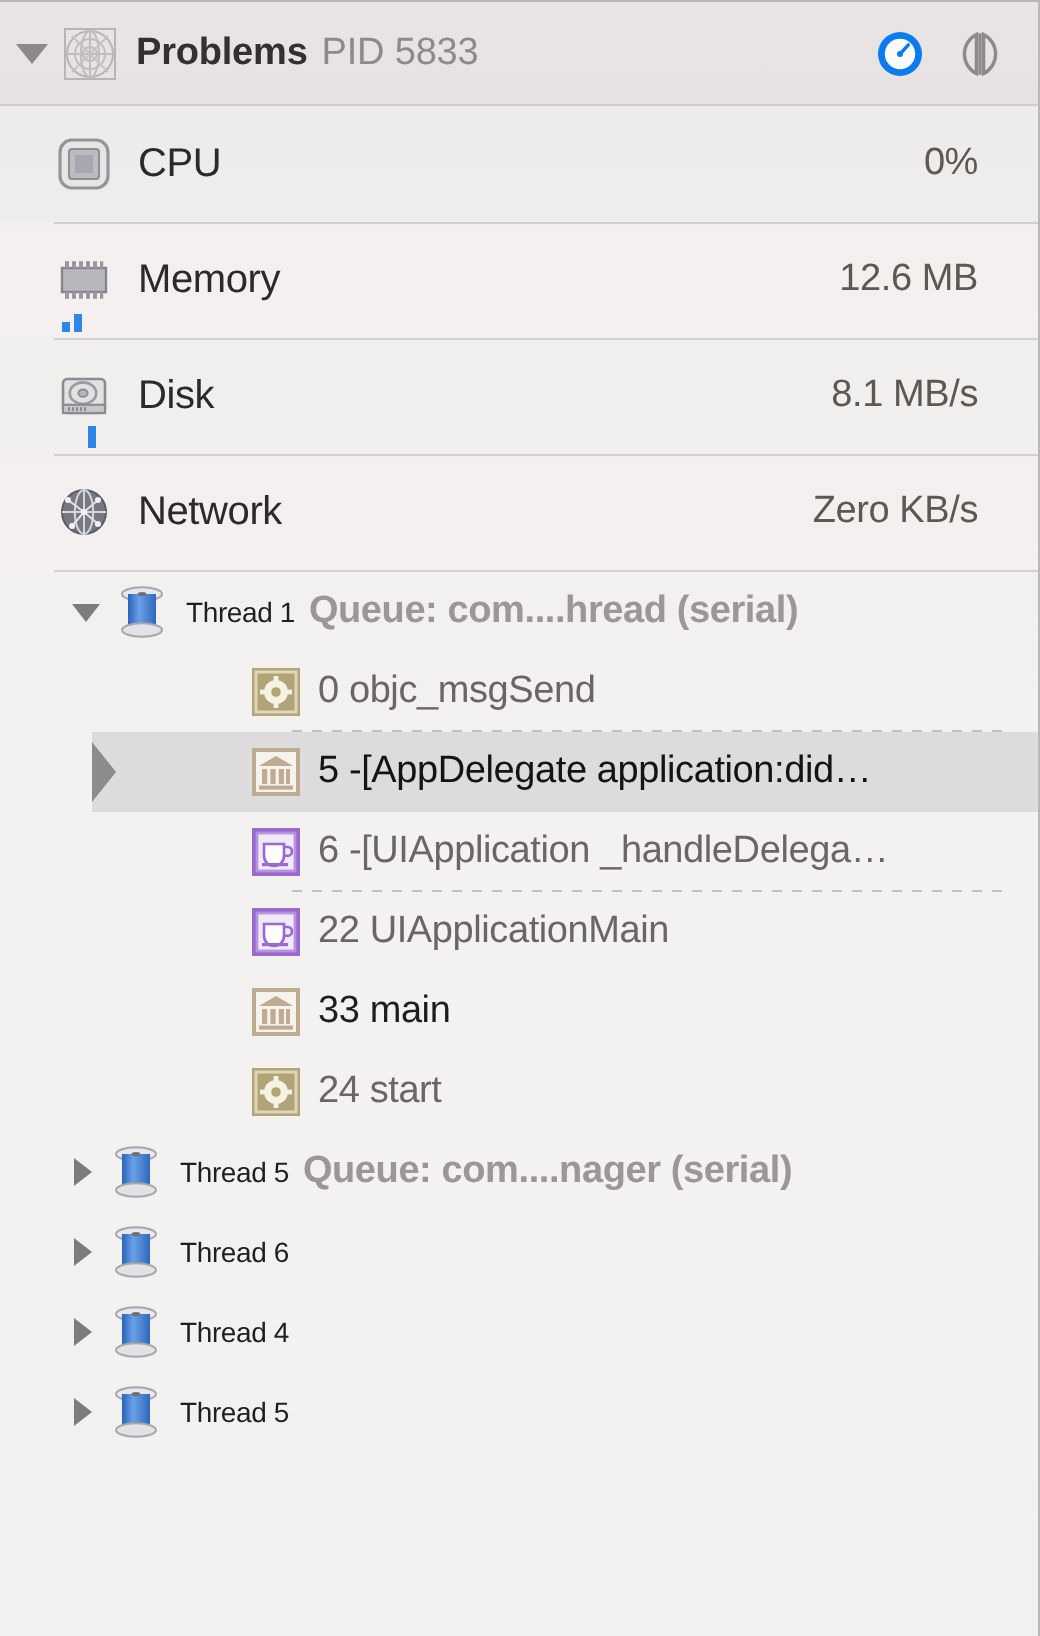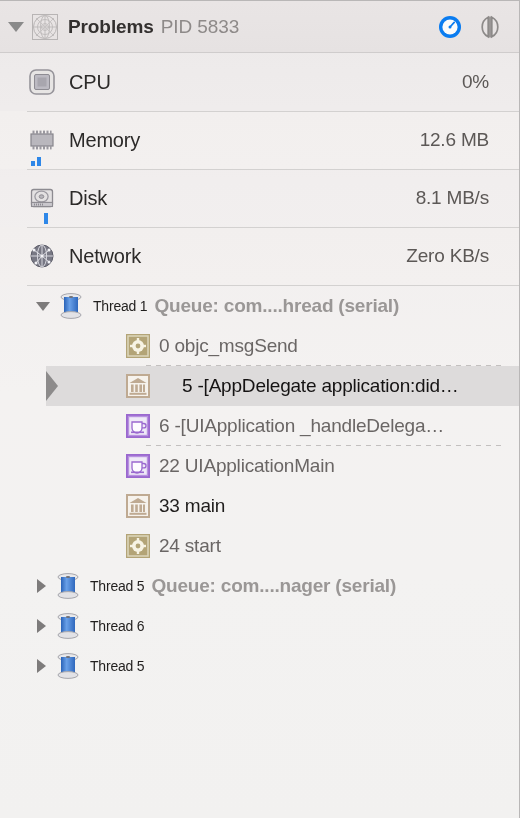--- a/index.html
+++ b/index.html
@@ -52,21 +52,21 @@
   .spark{position:absolute;left:31px;bottom:3px;display:flex;align-items:flex-end;gap:2px;height:12px;}
   .spark i{display:block;width:4px;background:#2e87e8;}
 
   
   .row{
     position:relative;height:40px;display:flex;align-items:center;
     padding-right:12px;
   }
   .row.thread{padding-left:36px;}
   .row.frame{padding-left:80px;margin-left:46px;}
-  .row.sel{background:#dddbdb;gap:23px;}
+  .row.sel{background:#dddbdb;}
   .dash{position:absolute;left:100px;right:14px;bottom:0;height:1px;
         background-image:linear-gradient(90deg,#c3c0bf 0 5px,transparent 5px 10px);
         background-size:10px 1px;background-repeat:repeat-x;}
   .r-tri{
     width:0;height:0;flex:0 0 auto;margin-right:8px;
     border-left:7px solid transparent;border-right:7px solid transparent;
     border-top:9px solid #7d7b7b;
   }
   .r-tri.closed{
     border-top:7px solid transparent;border-bottom:7px solid transparent;
@@ -366,29 +366,42 @@
             <ellipse cx="13" cy="5" rx="10" ry="3.4" fill="#e8e8ea" stroke="#a6a6ac" stroke-width="1"></ellipse>
             <rect x="6" y="5" width="14" height="17" fill="url(#sg1)"></rect>
             <ellipse cx="13" cy="23" rx="10" ry="3.4" fill="#e2e2e6" stroke="#a6a6ac" stroke-width="1"></ellipse>
             <ellipse cx="13" cy="5" rx="2.2" ry="1" fill="#6f6f76"></ellipse>
           </svg>
       </span>
       <span class="t-name">Thread 6</span>
       <span class="t-queue"></span>
     </div>
 
-
     <div class="row thread">
       <div class="r-tri closed"></div>
       <span class="spool">
         <svg viewBox="0 0 26 28" width="26" height="28">
             <ellipse cx="13" cy="5" rx="10" ry="3.4" fill="#e8e8ea" stroke="#a6a6ac" stroke-width="1"></ellipse>
             <rect x="6" y="5" width="14" height="17" fill="url(#sg1)"></rect>
             <ellipse cx="13" cy="23" rx="10" ry="3.4" fill="#e2e2e6" stroke="#a6a6ac" stroke-width="1"></ellipse>
             <ellipse cx="13" cy="5" rx="2.2" ry="1" fill="#6f6f76"></ellipse>
           </svg>
       </span>
+      <span class="t-name">Thread 4</span>
+      <span class="t-queue"></span>
+    </div>
+
+    <div class="row thread">
+      <div class="r-tri closed"></div>
+      <span class="spool">
+        <svg viewBox="0 0 26 28" width="26" height="28">
+            <ellipse cx="13" cy="5" rx="10" ry="3.4" fill="#e8e8ea" stroke="#a6a6ac" stroke-width="1"></ellipse>
+            <rect x="6" y="5" width="14" height="17" fill="url(#sg1)"></rect>
+            <ellipse cx="13" cy="23" rx="10" ry="3.4" fill="#e2e2e6" stroke="#a6a6ac" stroke-width="1"></ellipse>
+            <ellipse cx="13" cy="5" rx="2.2" ry="1" fill="#6f6f76"></ellipse>
+          </svg>
+      </span>
       <span class="t-name">Thread 5</span>
       <span class="t-queue"></span>
     </div>
 
   </div>
 </div>
 
 </body></html>

